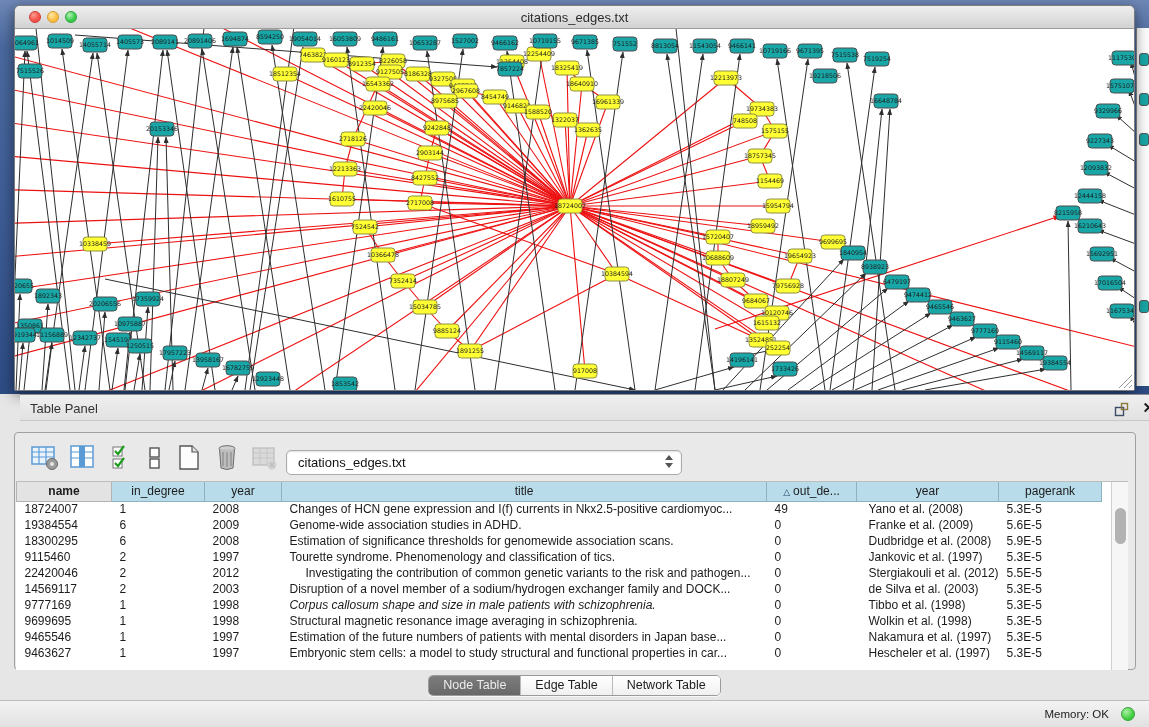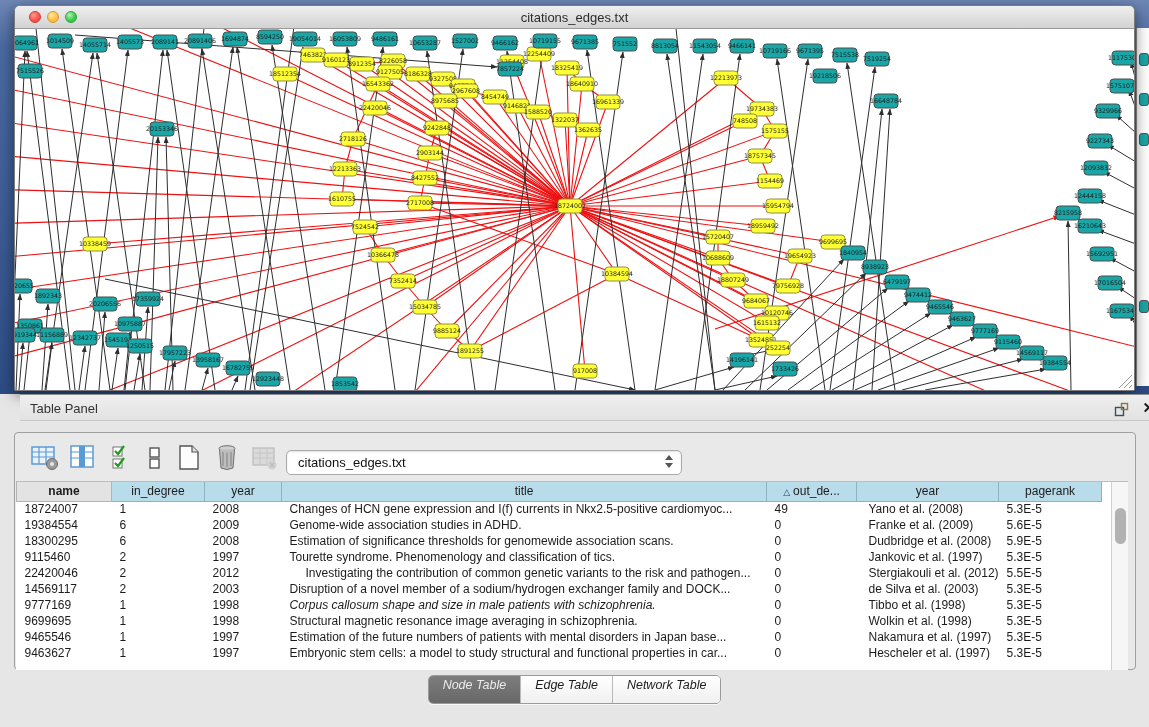--- a/index.html
+++ b/index.html
@@ -69,22 +69,22 @@
   table.grid td { height:16px; padding:0 0 0 8px; white-space:nowrap; overflow:hidden; }
   .sortmark { font-size:9px; color:#246; margin-right:3px; }
   .vscroll { position:absolute; left:1096px; top:48px; width:17px; height:189px; background:#f6f6f6;
     border-left:1px solid #cfcfcf; border-top:1px solid #bdbdbd; }
   .vthumb { position:absolute; left:3px; top:26px; width:11px; height:36px; background:#b2b2b2;
     border-radius:6px; }
 
   .tabs { position:absolute; left:0; top:675px; width:1149px; height:21px; text-align:center; }
   .tabrow { display:inline-flex; border:1px solid #9a9a9a; border-radius:5px; overflow:hidden;
     background:#fff; box-shadow:0 1px 0 rgba(255,255,255,.7); }
-  .tab { height:27px; line-height:19px; font-size:12.5px; padding:0 14px; color:#1d1d1d;
-    background:linear-gradient(180deg,#ffffff,#f0f0f0); border-right:1px solid #b9b9b9; cursor:pointer;font-style:italic; }
+  .tab { height:19px; line-height:19px; font-size:12.5px; padding:0 14px; color:#1d1d1d;
+    background:linear-gradient(180deg,#ffffff,#f0f0f0); border-right:1px solid #b9b9b9; cursor:pointer; }
   .tab:last-child { border-right:none; }
   .tab.sel { background:linear-gradient(180deg,#7d7d7d,#686868); color:#ececec; }
 
   .statusbar { position:absolute; left:0; top:700px; width:1149px; height:27px;
     background:linear-gradient(180deg,#f3f3f3,#e1e1e1); border-top:1px solid #bcbcbc; }
   .mem { position:absolute; right:40px; top:7px; font-size:11.5px; color:#222; }
   .memdot { position:absolute; right:14px; top:6px; width:14px; height:14px; border-radius:50%;
     background:radial-gradient(circle at 35% 30%,#a9f0a2,var(--memory-green) 65%); border:1px solid #36a336; cursor:pointer; }
 </style>
 </head>
@@ -999,13 +999,17 @@
   </div>
 
   <div class="tabs">
     <div class="tabrow" id="tabrow">
         <div class="tab sel">Node Table</div>
         <div class="tab">Edge Table</div>
         <div class="tab">Network Table</div>
       </div>
   </div>
 
+  <div class="statusbar">
+    <span class="mem">Memory: OK</span>
+    <div class="memdot"></div>
+  </div>
 </div>
 
 </body></html>

